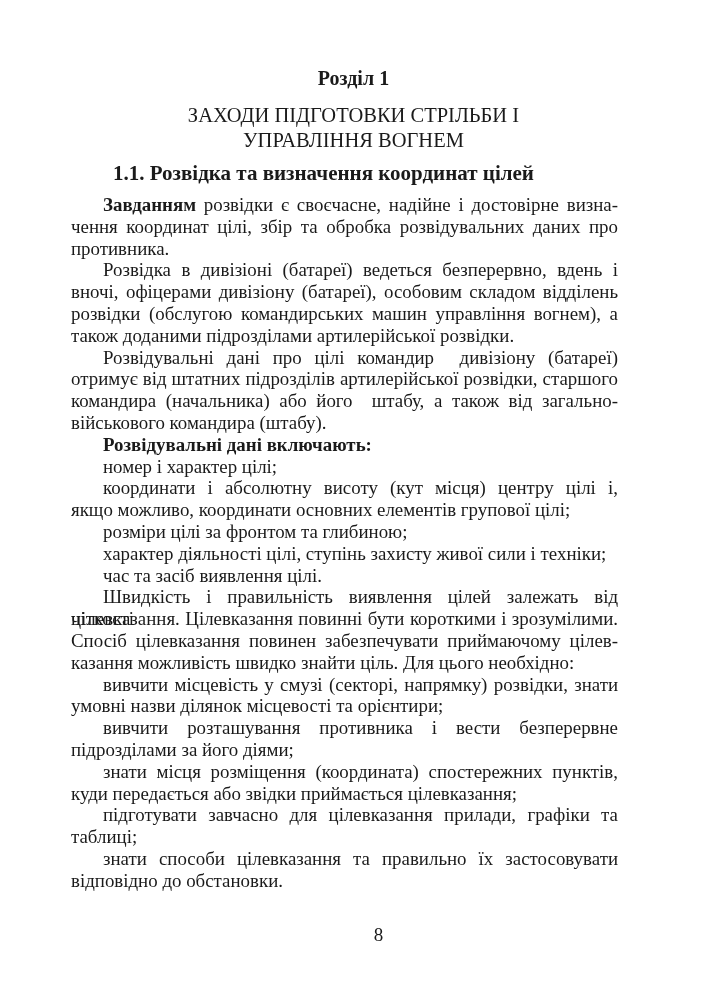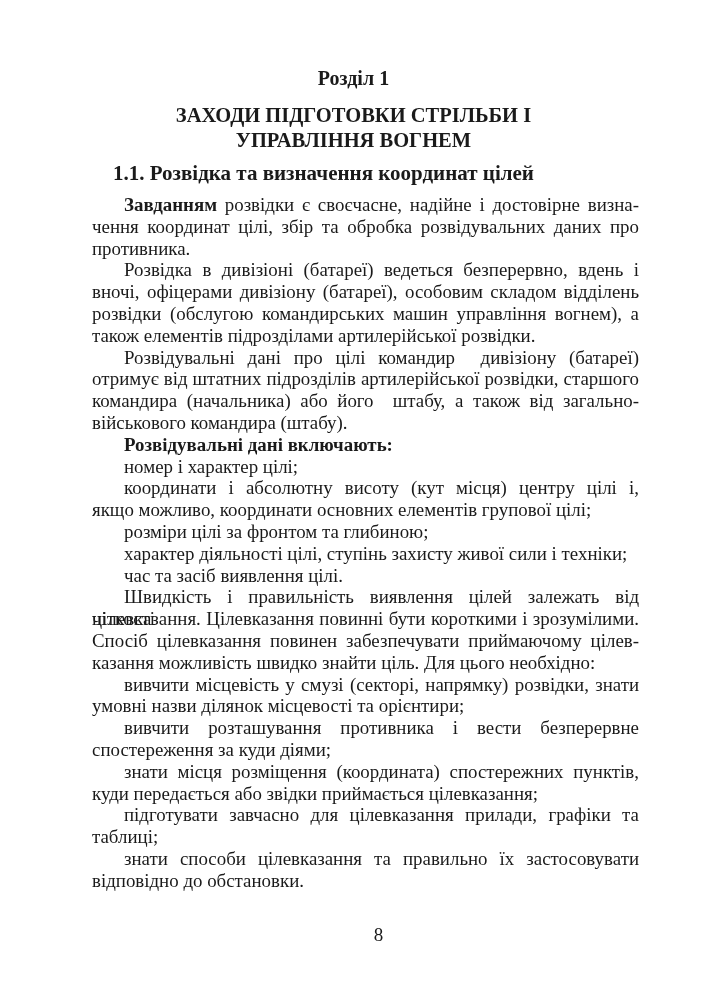--- a/index.html
+++ b/index.html
@@ -25,39 +25,39 @@
     font-weight: bold;
     font-size: 20px;
     line-height: 24px;
   }
   .doc-title {
     position: absolute;
     top: 103px;
     left: 0;
     width: 707px;
     text-align: center;
-    font-weight: bold;
+    font-weight: normal;
     font-size: 20.5px;
     line-height: 25px;
   }
   .section-heading {
     position: absolute;
     top: 161px;
     left: 77px;
     width: 547px;
     padding-left: 36px;
     box-sizing: border-box;
     font-weight: bold;
     font-size: 21px;
     line-height: 24px;
   }
   .body-text {
     position: absolute;
     top: 194px;
-    left: 92px;
+    left: 71px;
     width: 547px;
     font-size: 18.9px;
     line-height: 21.8px;
   }
   .line {
     height: 21.8px;
     text-align: left;
   }
   .line.just {
     text-align: justify;
@@ -95,40 +95,40 @@
 
   <div class="section-heading">1.1. Розвідка та визначення координат цілей</div>
 
   <div class="body-text">
       <div class="line just indent"><span class="b">Завданням</span><span> розвідки є своєчасне, надійне і достовірне визна-</span></div>
       <div class="line just"><span>чення координат цілі, збір та обробка розвідувальних даних про</span></div>
       <div class="line"><span>противника.</span></div>
       <div class="line just indent"><span>Розвідка в дивізіоні (батареї) ведеться безперервно, вдень і</span></div>
       <div class="line just"><span>вночі, офіцерами дивізіону (батареї), особовим складом відділень</span></div>
       <div class="line just"><span>розвідки (обслугою командирських машин управління вогнем), а</span></div>
-      <div class="line"><span>також елементів підрозділами артилерійської розвідки.</span></div>
+      <div class="line"><span>також доданими підрозділами артилерійської розвідки.</span></div>
       <div class="line just indent"><span>Розвідувальні дані про цілі командир&nbsp; дивізіону (батареї)</span></div>
       <div class="line just"><span>отримує від штатних підрозділів артилерійської розвідки, старшого</span></div>
       <div class="line just"><span>командира (начальника) або його&nbsp; штабу, а також від загально-</span></div>
       <div class="line"><span>військового командира (штабу).</span></div>
       <div class="line indent"><span class="b">Розвідувальні дані включають:</span></div>
       <div class="line indent"><span>номер і характер цілі;</span></div>
       <div class="line just indent"><span>координати і абсолютну висоту (кут місця) центру цілі і,</span></div>
       <div class="line"><span>якщо можливо, координати основних елементів групової цілі;</span></div>
       <div class="line indent"><span>розміри цілі за фронтом та глибиною;</span></div>
       <div class="line indent"><span>характер діяльності цілі, ступінь захисту живої сили і техніки;</span></div>
       <div class="line indent"><span>час та засіб виявлення цілі.</span></div>
       <div class="line just indent"><span>Швидкість і правильність виявлення цілей залежать від чіткості</span></div>
       <div class="line just"><span>цілевказання. Цілевказання повинні бути короткими і зрозумілими.</span></div>
       <div class="line just"><span>Спосіб цілевказання повинен забезпечувати приймаючому цілев-</span></div>
       <div class="line"><span>казання можливість швидко знайти ціль. Для цього необхідно:</span></div>
       <div class="line just indent"><span>вивчити місцевість у смузі (секторі, напрямку) розвідки, знати</span></div>
       <div class="line"><span>умовні назви ділянок місцевості та орієнтири;</span></div>
       <div class="line just indent"><span>вивчити розташування противника і вести безперервне</span></div>
-      <div class="line"><span>спостереження за куди діями;</span></div>
+      <div class="line"><span>підрозділами за його діями;</span></div>
       <div class="line just indent"><span>знати місця розміщення (координата) спостережних пунктів,</span></div>
       <div class="line"><span>куди передається або звідки приймається цілевказання;</span></div>
       <div class="line just indent"><span>підготувати завчасно для цілевказання прилади, графіки та</span></div>
       <div class="line"><span>таблиці;</span></div>
       <div class="line just indent"><span>знати способи цілевказання та правильно їх застосовувати</span></div>
       <div class="line"><span>відповідно до обстановки.</span></div>
     </div>
 
   <div class="page-number">8</div>
 </div>

